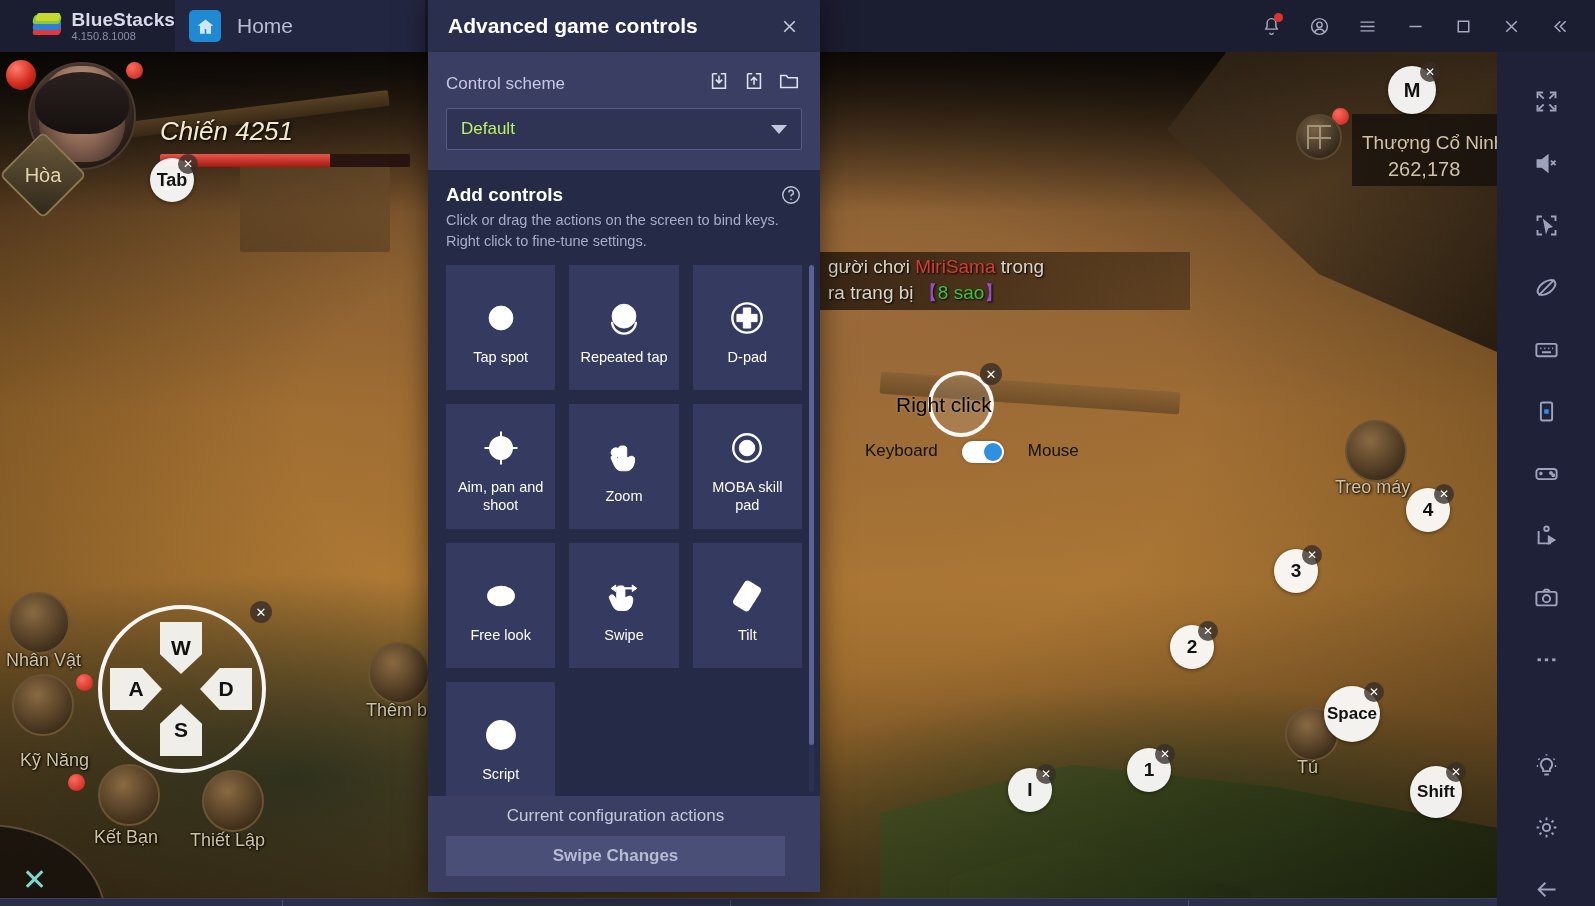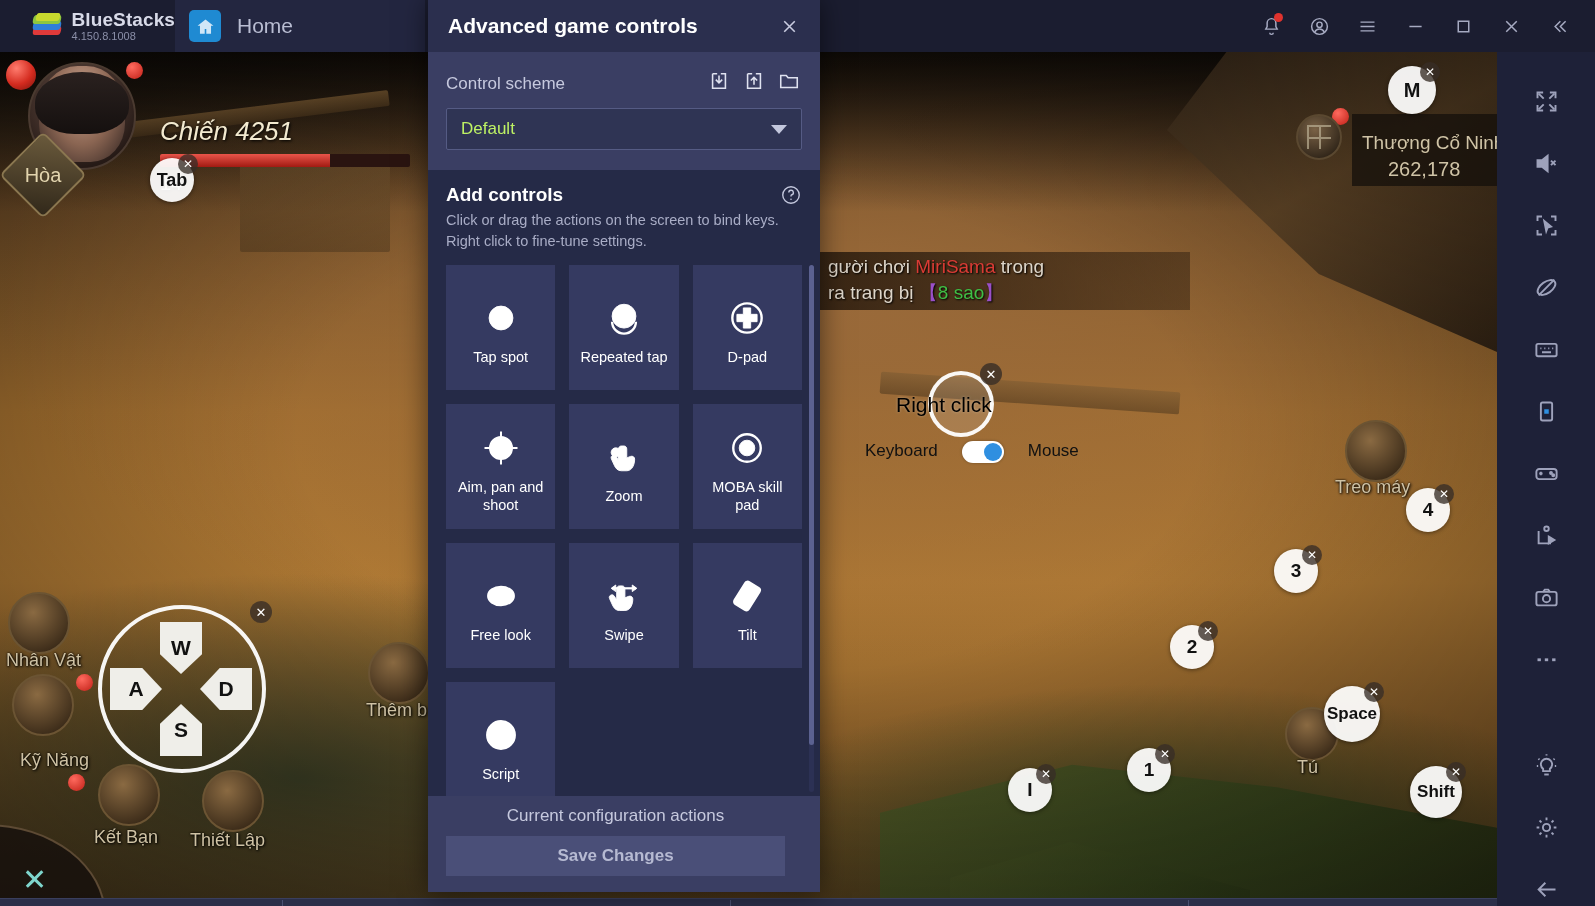--- a/index.html
+++ b/index.html
@@ -762,18 +762,18 @@
           </div>
         </div>
       <div class="scroll-track">
         <div class="scroll-thumb"></div>
       </div>
     </div>
 
     <div class="dlg-foot">
       <div class="foot-title">Current configuration actions</div>
       <div class="foot-btns">
-        <button class="fbtn primary">Save Changes</button>
+        <button class="fbtn primary">Swipe Changes</button>
       </div>
     </div>
   </div>
 
 </div>
 
 </body></html>

